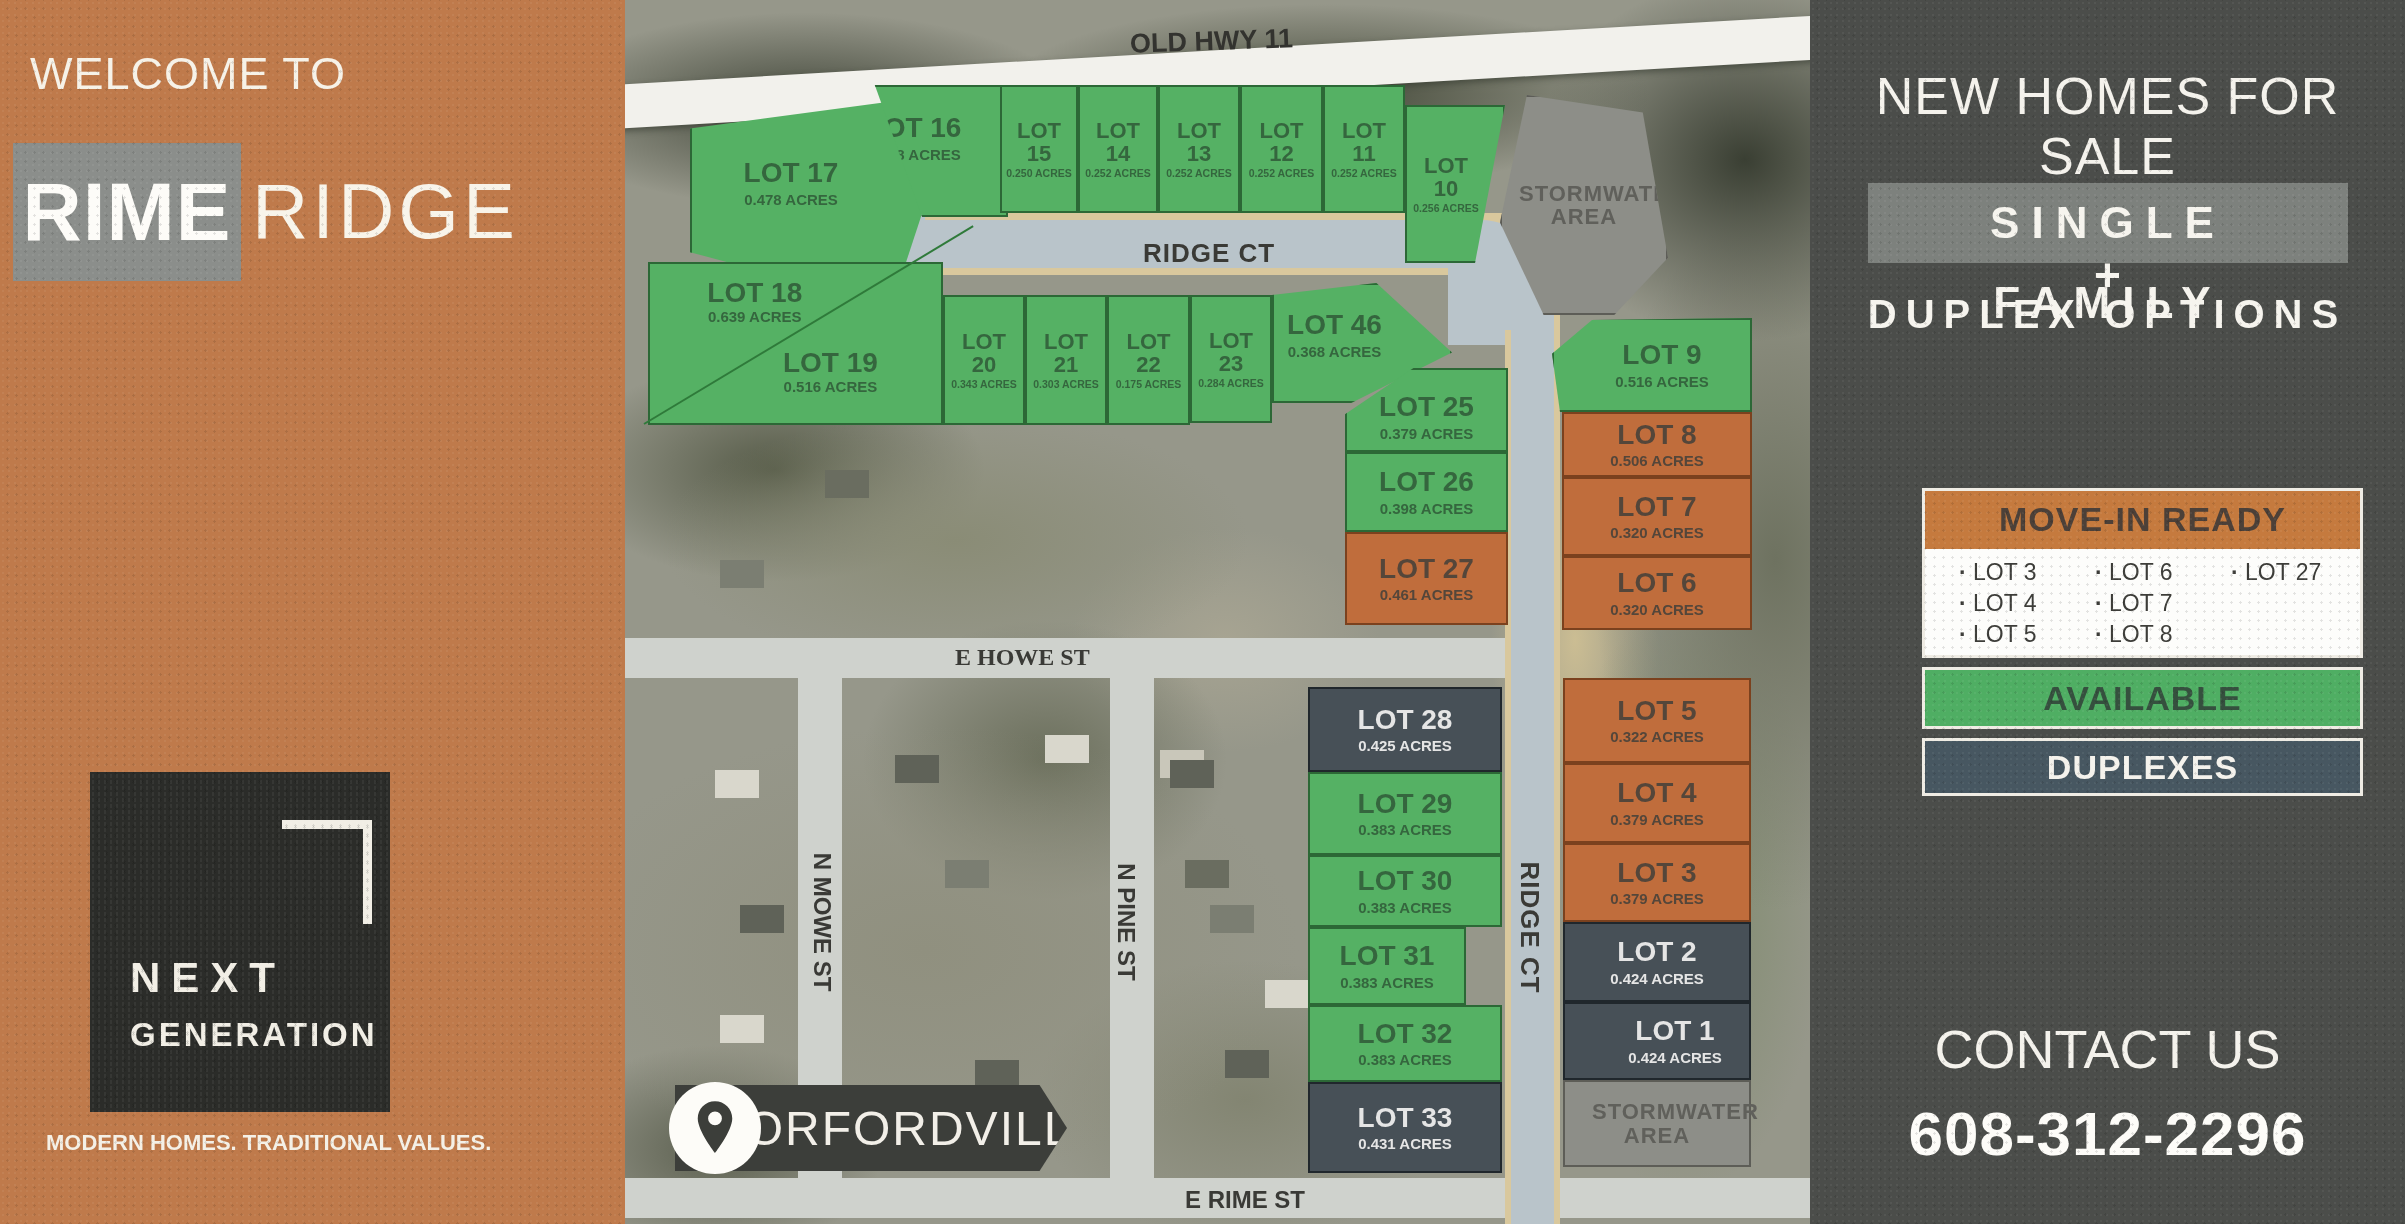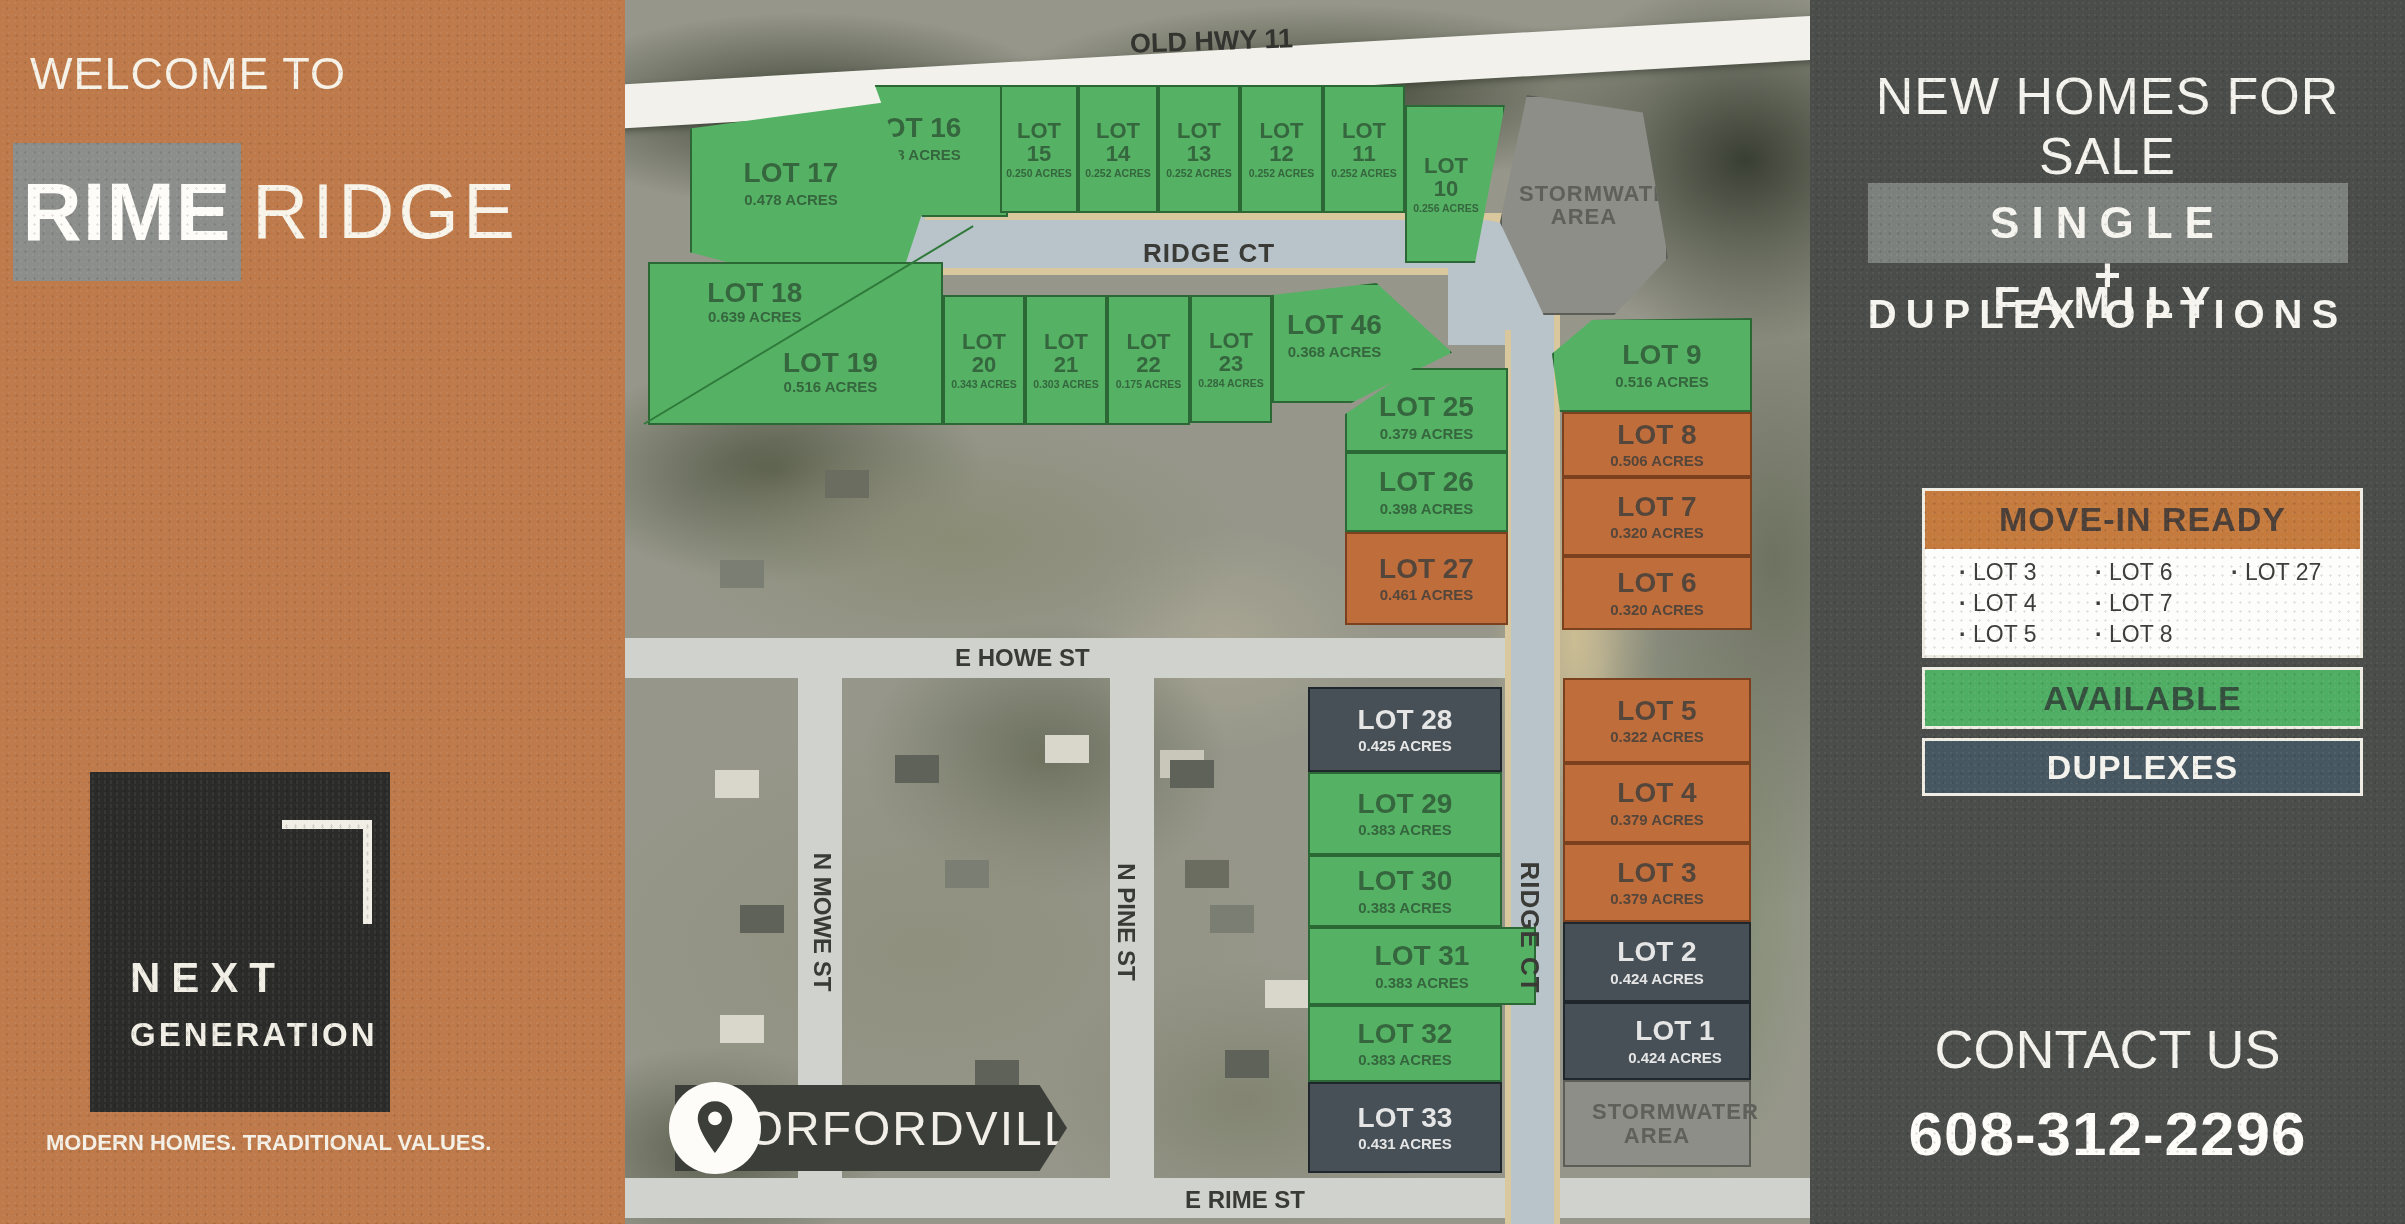--- a/index.html
+++ b/index.html
@@ -136,21 +136,21 @@
     <div class="road" style="left:173px;top:678px;width:44px;height:500px;"></div>
     <div class="road" style="left:485px;top:678px;width:44px;height:500px;"></div>
     <div class="road" style="left:0;top:1178px;width:1185px;height:40px;"></div>
     <div class="bulb"></div>
     <div class="ridge-h"></div>
     <div class="ridge-corner"></div>
     <div class="ridge-v"></div>
 
     <div class="street-label" style="left:518px;top:238px;font-size:26px;letter-spacing:1px;">RIDGE CT</div>
     <div class="street-label vlabel" style="left:838px;top:912px;font-size:26px;letter-spacing:1px;">RIDGE CT</div>
-    <div class="street-label" style="left:330px;top:644px;font-size:24px;">E HOWE ST</div>
+    <div class="street-label" style="left:330px;top:644px;font-size:24px;font-family:Liberation Serif, serif;">E HOWE ST</div>
     <div class="street-label vlabel" style="left:128px;top:908px;font-size:24px;">N MOWE ST</div>
     <div class="street-label vlabel" style="left:442px;top:908px;font-size:24px;">N PINE ST</div>
     <div class="street-label" style="left:560px;top:1186px;font-size:24px;">E RIME ST</div>
 
     <div class="houses"></div>
 
     <div class="lot g" style="left:65px;top:92px;width:272px;height:182px;padding-right:70px;
          clip-path:polygon(0% 20%,100% 0%,78% 100%,30% 100%,0% 88%);">
       <span class="ln">LOT 17</span>
       <span class="la">0.478 ACRES</span>
@@ -241,21 +241,21 @@
       <span class="la">0.425 ACRES</span>
     </div>
     <div class="lot g" style="left:683px;top:772px;width:194px;height:83px;">
       <span class="ln">LOT 29</span>
       <span class="la">0.383 ACRES</span>
     </div>
     <div class="lot g" style="left:683px;top:855px;width:194px;height:72px;">
       <span class="ln">LOT 30</span>
       <span class="la">0.383 ACRES</span>
     </div>
-    <div class="lot g" style="left:683px;top:927px;width:228px;height:78px;">
+    <div class="lot g" style="left:683px;top:927px;width:158px;height:78px;">
       <span class="ln">LOT 31</span>
       <span class="la">0.383 ACRES</span>
     </div>
     <div class="lot g" style="left:683px;top:1005px;width:194px;height:77px;">
       <span class="ln">LOT 32</span>
       <span class="la">0.383 ACRES</span>
     </div>
     <div class="lot d" style="left:683px;top:1082px;width:194px;height:91px;">
       <span class="ln">LOT 33</span>
       <span class="la">0.431 ACRES</span>

